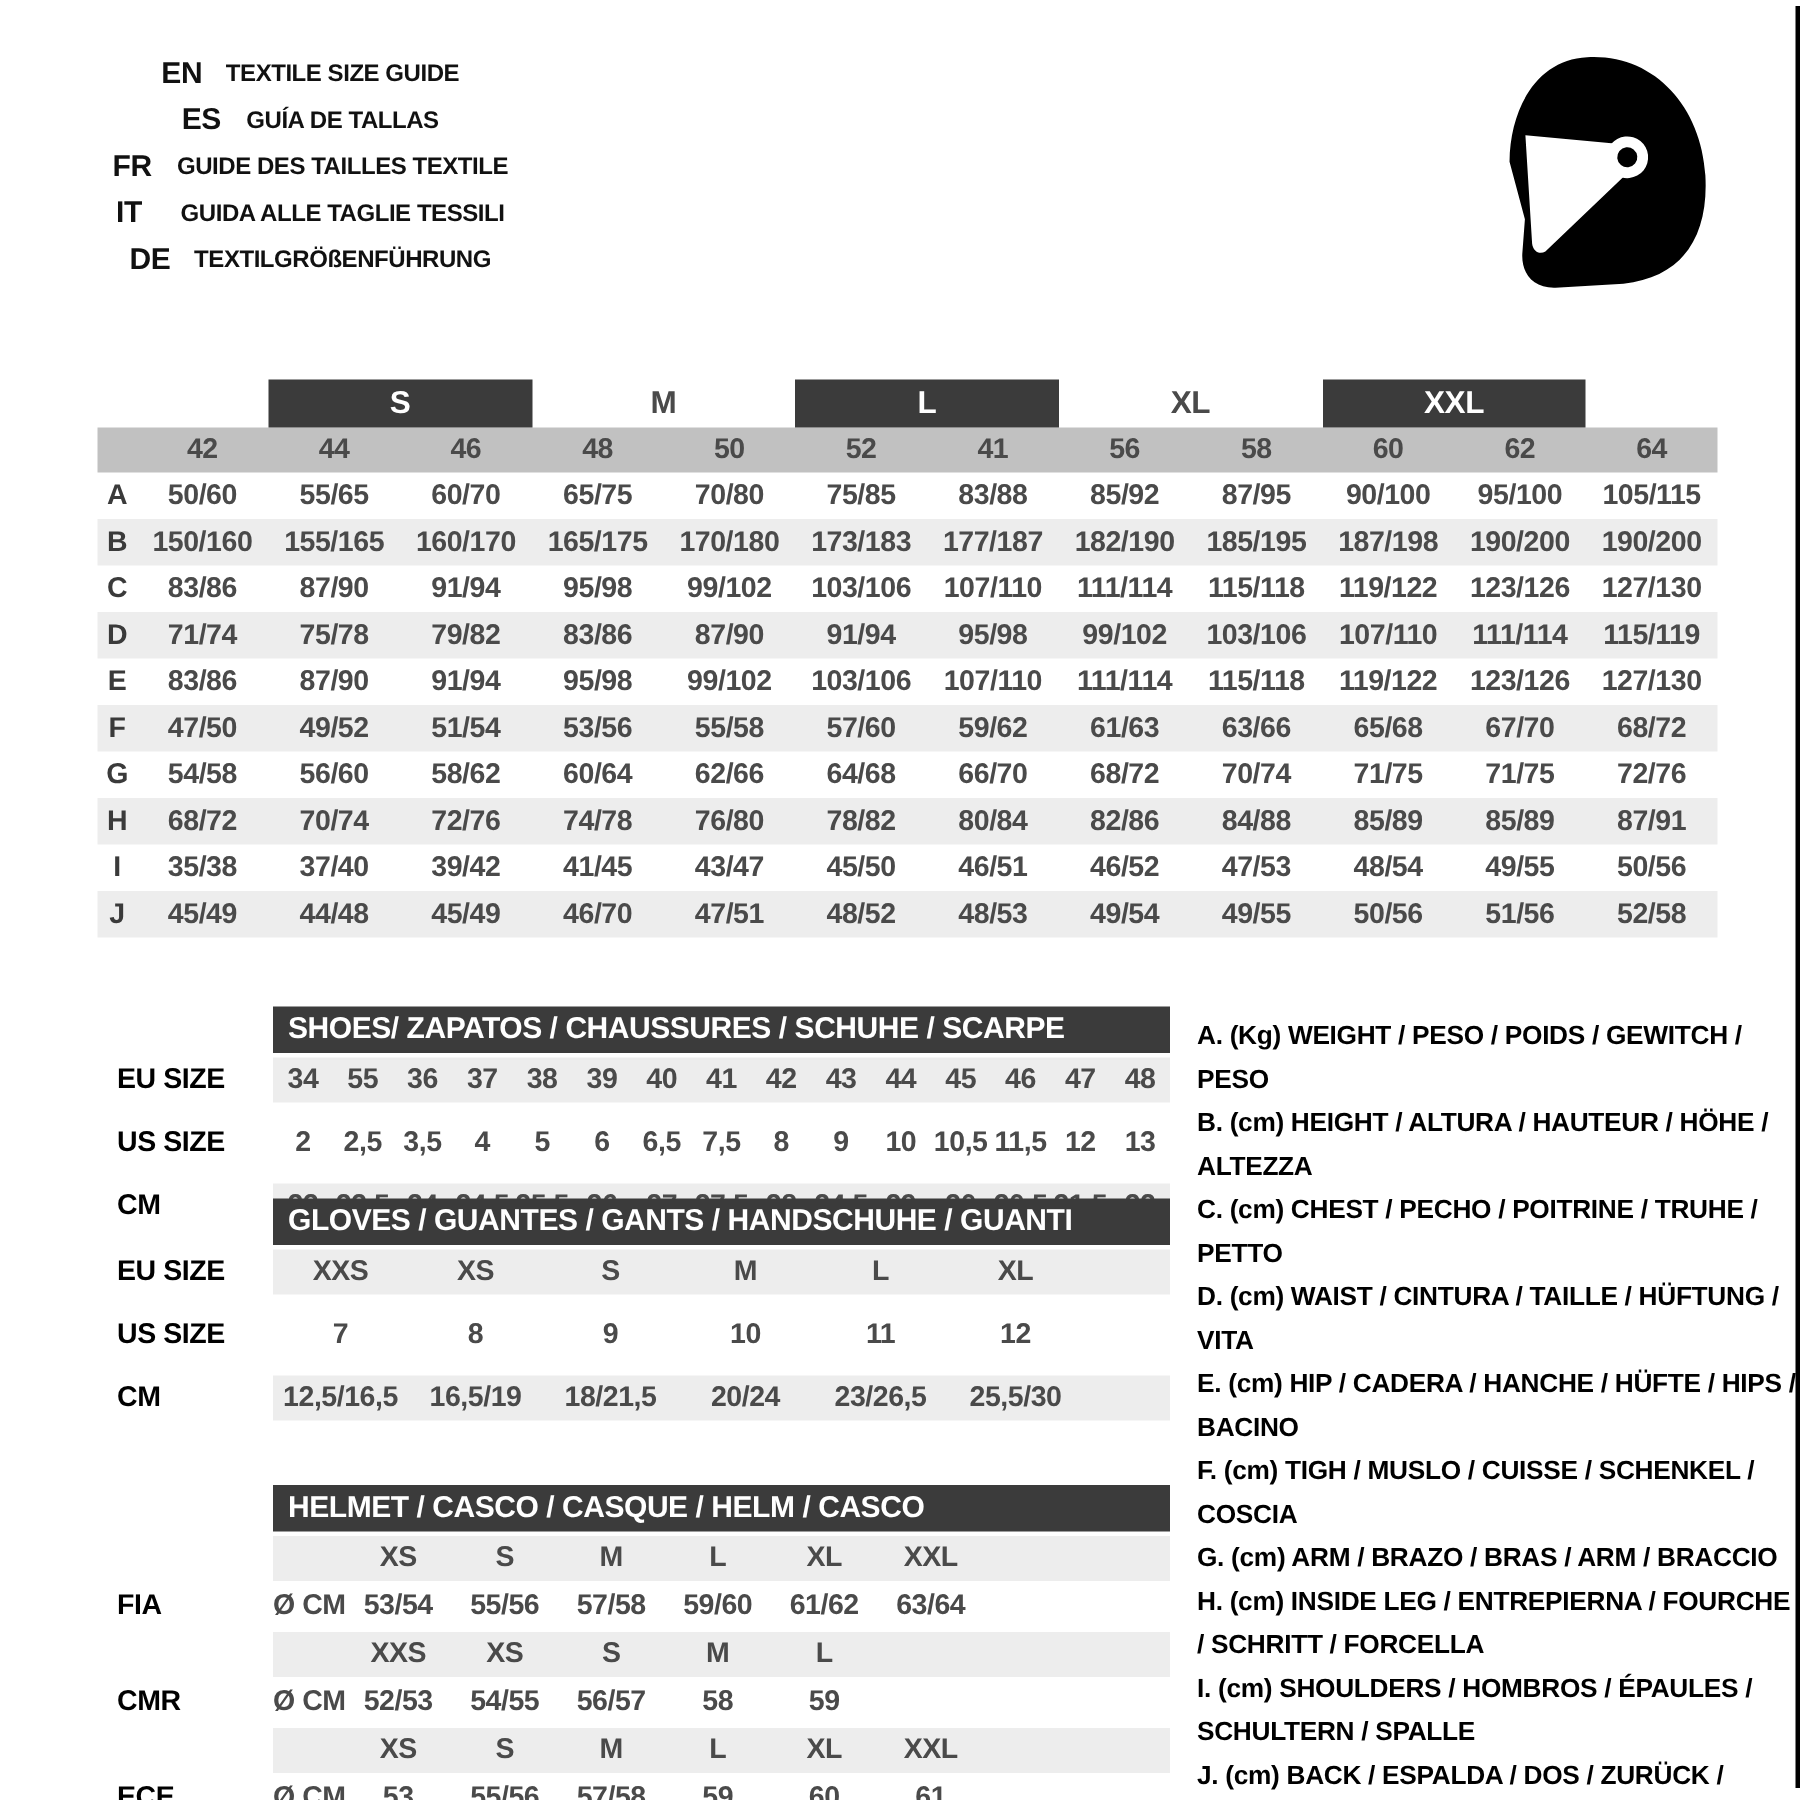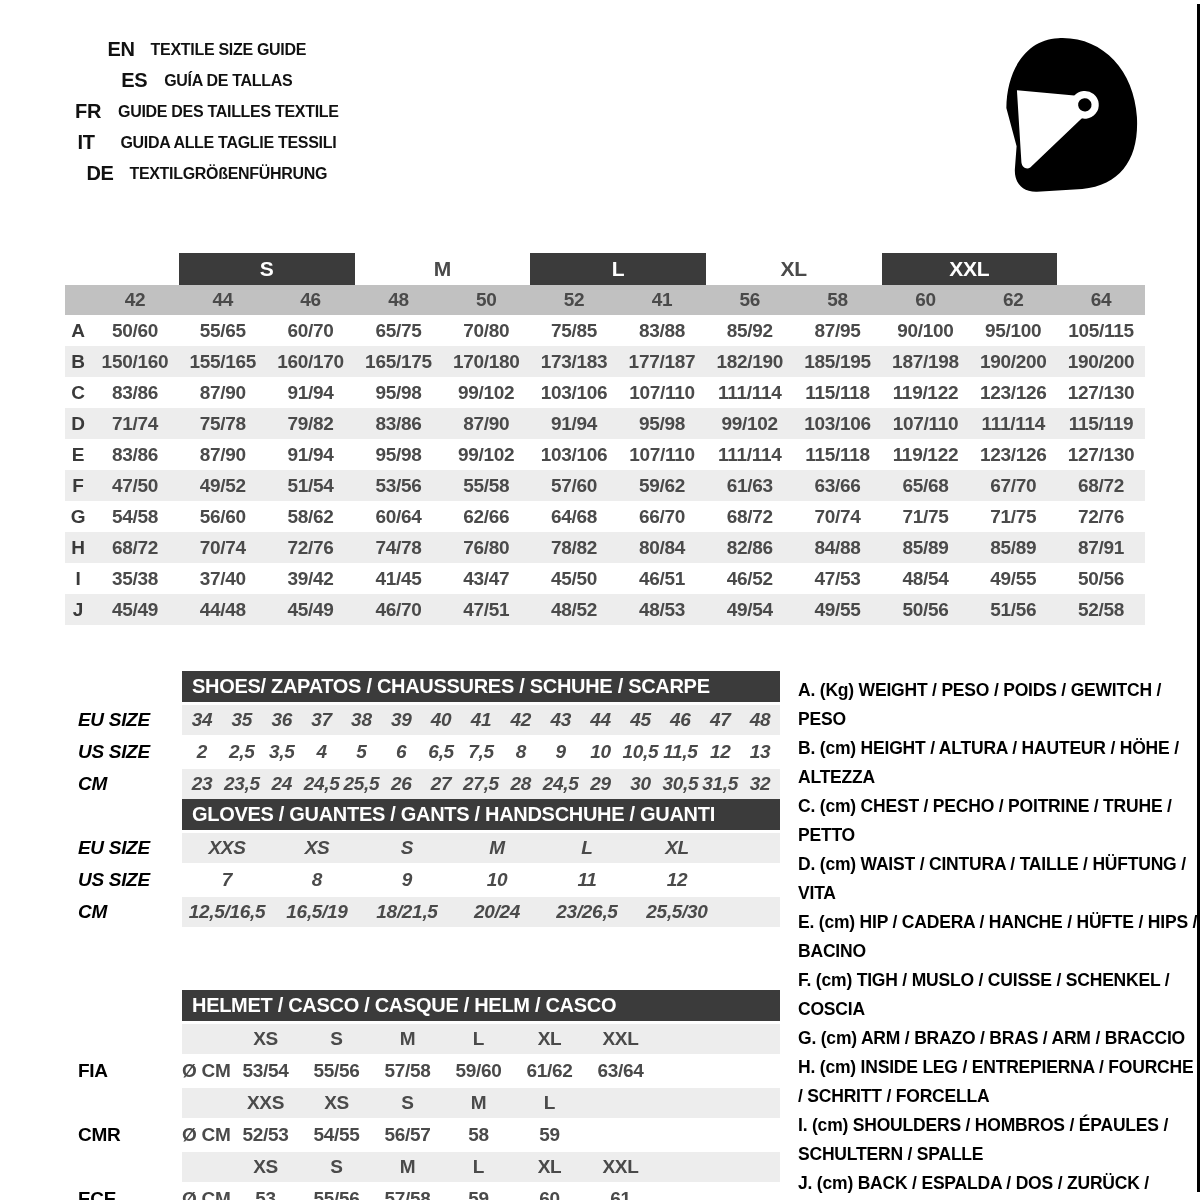--- a/index.html
+++ b/index.html
@@ -33,21 +33,21 @@
   .mt-rows .trow:nth-of-type(even){background:#ededed;}
   .cell{text-align:center;font-size:19px;color:#4a4a4a;white-space:nowrap;}
   .letter{color:#3a3a3a;}
   
   .section{position:absolute;left:78px;width:720px;}
   .sec-shoes{top:671px;}
   .sec-gloves{top:799px;}
   .sec-helmet{top:950px;margin-top:40px;}
   .sec-title{margin-left:104px;width:598px;height:31px;background:#3b3b3b;color:#fff;
     font-size:20px;line-height:31px;padding-left:10px;box-sizing:border-box;margin-bottom:3px;}
-  .srow{position:relative;height:30px;margin-bottom:2px;font-style:italic;}
+  .srow{position:relative;height:30px;margin-bottom:12px;}
   .slabel{position:absolute;left:0;top:50%;transform:translateY(-50%);font-size:19px;color:#000;white-space:nowrap;}
   .vals{position:absolute;left:104px;top:0;width:598px;height:30px;display:grid;align-items:center;}
   .sec-shoes .srow:nth-of-type(odd) .vals{background:#ededed;}
   .sec-gloves .srow:nth-of-type(odd) .vals{background:#ededed;}
   .vals-15{grid-template-columns:repeat(15,1fr);}
   .vals-6{grid-template-columns:repeat(6,90px);}
   .vals-helm{grid-template-columns:48px repeat(6,71px);}
   .vcell{text-align:center;font-size:19px;color:#4a4a4a;white-space:nowrap;}
   .hsizes{position:relative;margin-left:104px;width:598px;height:30px;background:#ededed;
     display:grid;grid-template-columns:48px repeat(6,71px);align-items:center;margin-bottom:2px;}
@@ -187,21 +187,21 @@
 
   <div class="section sec-shoes">
     <div class="sec-title">SHOES/ ZAPATOS / CHAUSSURES / SCHUHE / SCARPE</div>
     <div>
 
     <div class="srow">
           <div class="slabel">EU SIZE</div>
           <div class="vals vals-15">
 
           <div class="vcell">34</div>
-            <div class="vcell">35</div>
+            <div class="vcell">55</div>
             <div class="vcell">36</div>
             <div class="vcell">37</div>
             <div class="vcell">38</div>
             <div class="vcell">39</div>
             <div class="vcell">40</div>
             <div class="vcell">41</div>
             <div class="vcell">42</div>
             <div class="vcell">43</div>
             <div class="vcell">44</div>
             <div class="vcell">45</div>

